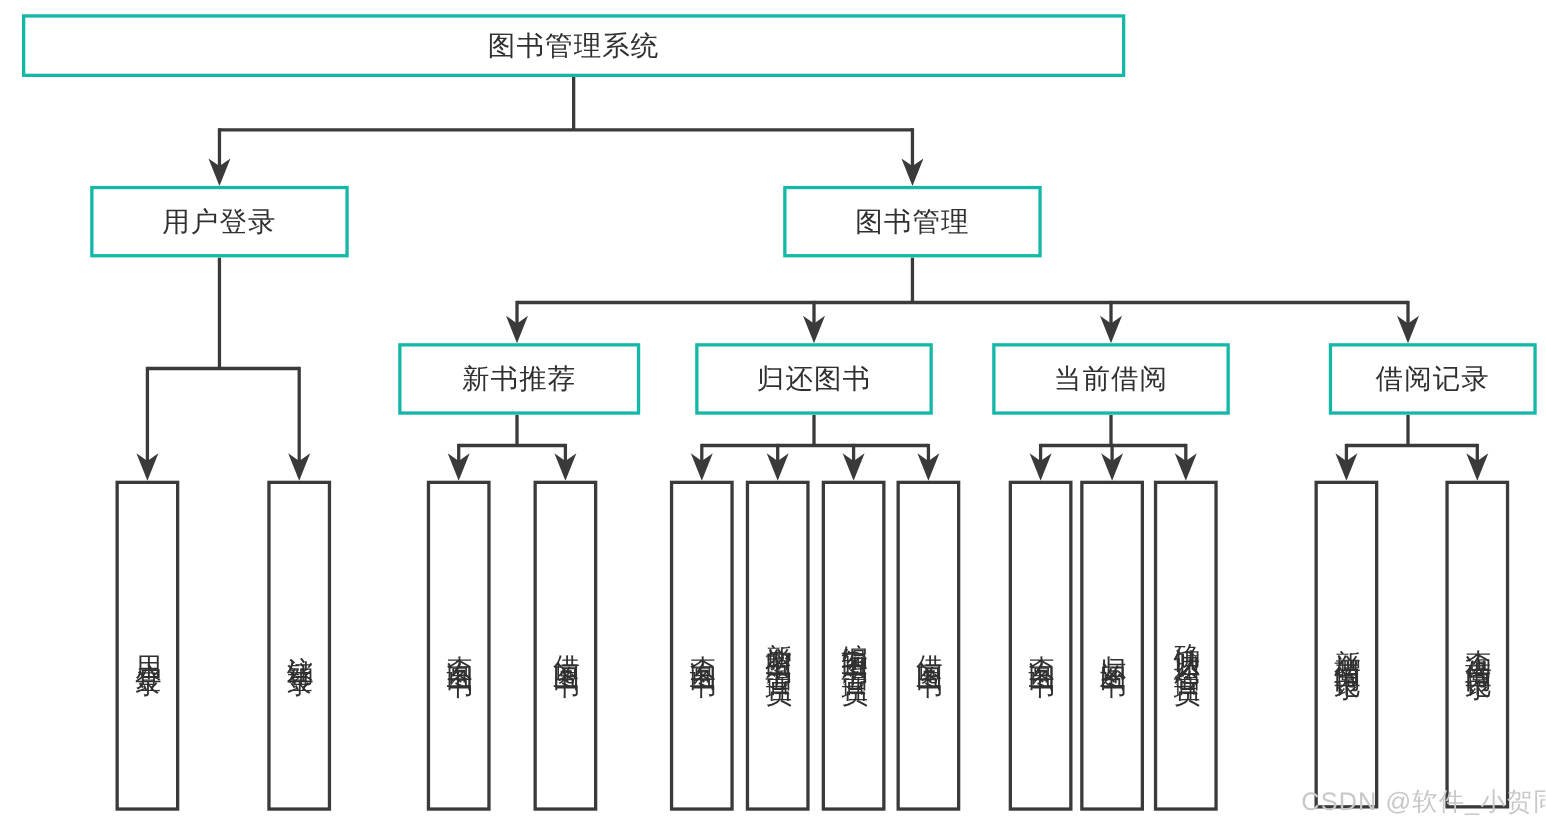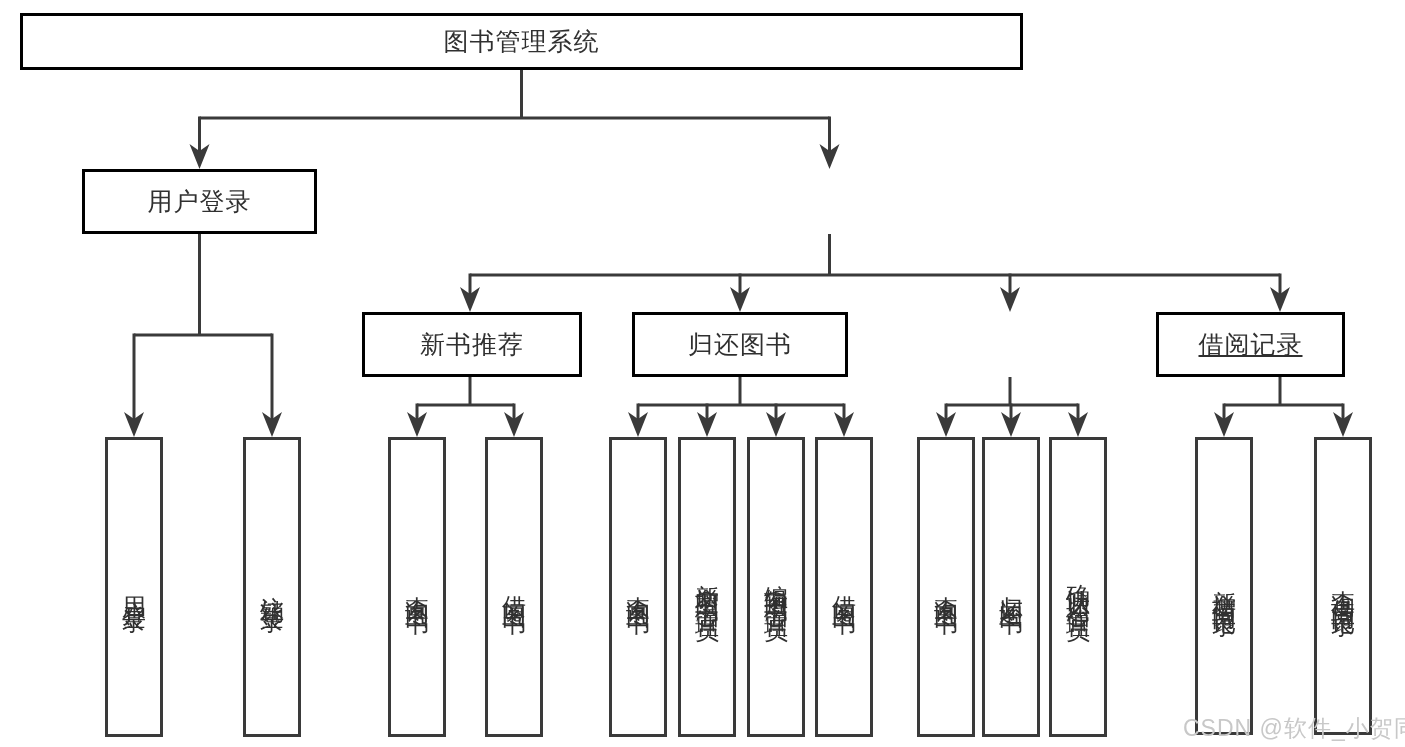--- a/index.html
+++ b/index.html
@@ -2,21 +2,21 @@
 <html><head>
 <meta charset="utf-8">
 <style>
   html,body{margin:0;padding:0;background:#ffffff;}
   #stage{
     position:relative;width:1405px;height:747px;background:#ffffff;overflow:hidden;
     font-family:"Liberation Sans","DejaVu Sans",sans-serif;color:#303030;
   }
   .box{
     position:absolute;box-sizing:border-box;background:#ffffff;
-    border:3px solid #000000;display:flex;align-items:center;justify-content:center;
+    border:3px solid #14b8a6;display:flex;align-items:center;justify-content:center;
     font-size:25px;letter-spacing:1px;white-space:nowrap;z-index:2;
   }
   .leaf{
     position:absolute;box-sizing:border-box;background:#ffffff;
     border:3px solid #3a3a3a;display:flex;align-items:center;justify-content:center;
     writing-mode:vertical-rl;text-orientation:mixed;
     font-size:24px;letter-spacing:5px;line-height:1.0;z-index:2;
   }
   #connectors{position:absolute;left:0;top:0;z-index:1;}
   #connectors line,#connectors path{stroke:#3a3a3a;stroke-width:3;fill:none;}
@@ -89,24 +89,26 @@
     <line x1="1224" y1="405" x2="1343" y2="405"></line>
     <line x1="1224" y1="403.5" x2="1224" y2="421"></line>
     <polygon points="1224,437 1214,412 1224,419 1234,412"></polygon>
     <line x1="1343" y1="403.5" x2="1343" y2="421"></line>
     <polygon points="1343,437 1333,412 1343,419 1353,412"></polygon>
   </svg>
 
   <div class="box" style="left:20px;top:13px;width:1003px;height:57px;">图书管理系统</div>
 
   <div class="box" style="left:82px;top:169px;width:235px;height:65px;">用户登录</div>
+  <div class="box" style="left:712px;top:169px;width:235px;height:65px;">图书管理</div>
 
   <div class="box" style="left:362px;top:312px;width:220px;height:65px;">新书推荐</div>
   <div class="box" style="left:632px;top:312px;width:216px;height:65px;">归还图书</div>
-  <div class="box" style="left:1156px;top:312px;width:189px;height:65px;text-decoration:underline;">借阅记录</div>
+  <div class="box" style="left:902px;top:312px;width:216px;height:65px;">当前借阅</div>
+  <div class="box" style="left:1208px;top:312px;width:189px;height:65px;">借阅记录</div>
 
   <div class="leaf" style="left:105px;top:437px;width:58px;height:300px;">用户登录</div>
   <div class="leaf" style="left:243px;top:437px;width:58px;height:300px;">注销登录</div>
 
   <div class="leaf" style="left:388px;top:437px;width:58px;height:300px;">查询图书</div>
   <div class="leaf" style="left:485px;top:437px;width:58px;height:300px;">借阅图书</div>
 
   <div class="leaf" style="left:609px;top:437px;width:58px;height:300px;">查询图书</div>
   <div class="leaf" style="left:678px;top:437px;width:58px;height:300px;">新增图书（管理员）</div>
   <div class="leaf" style="left:747px;top:437px;width:58px;height:300px;">编辑图书（管理员）</div>

